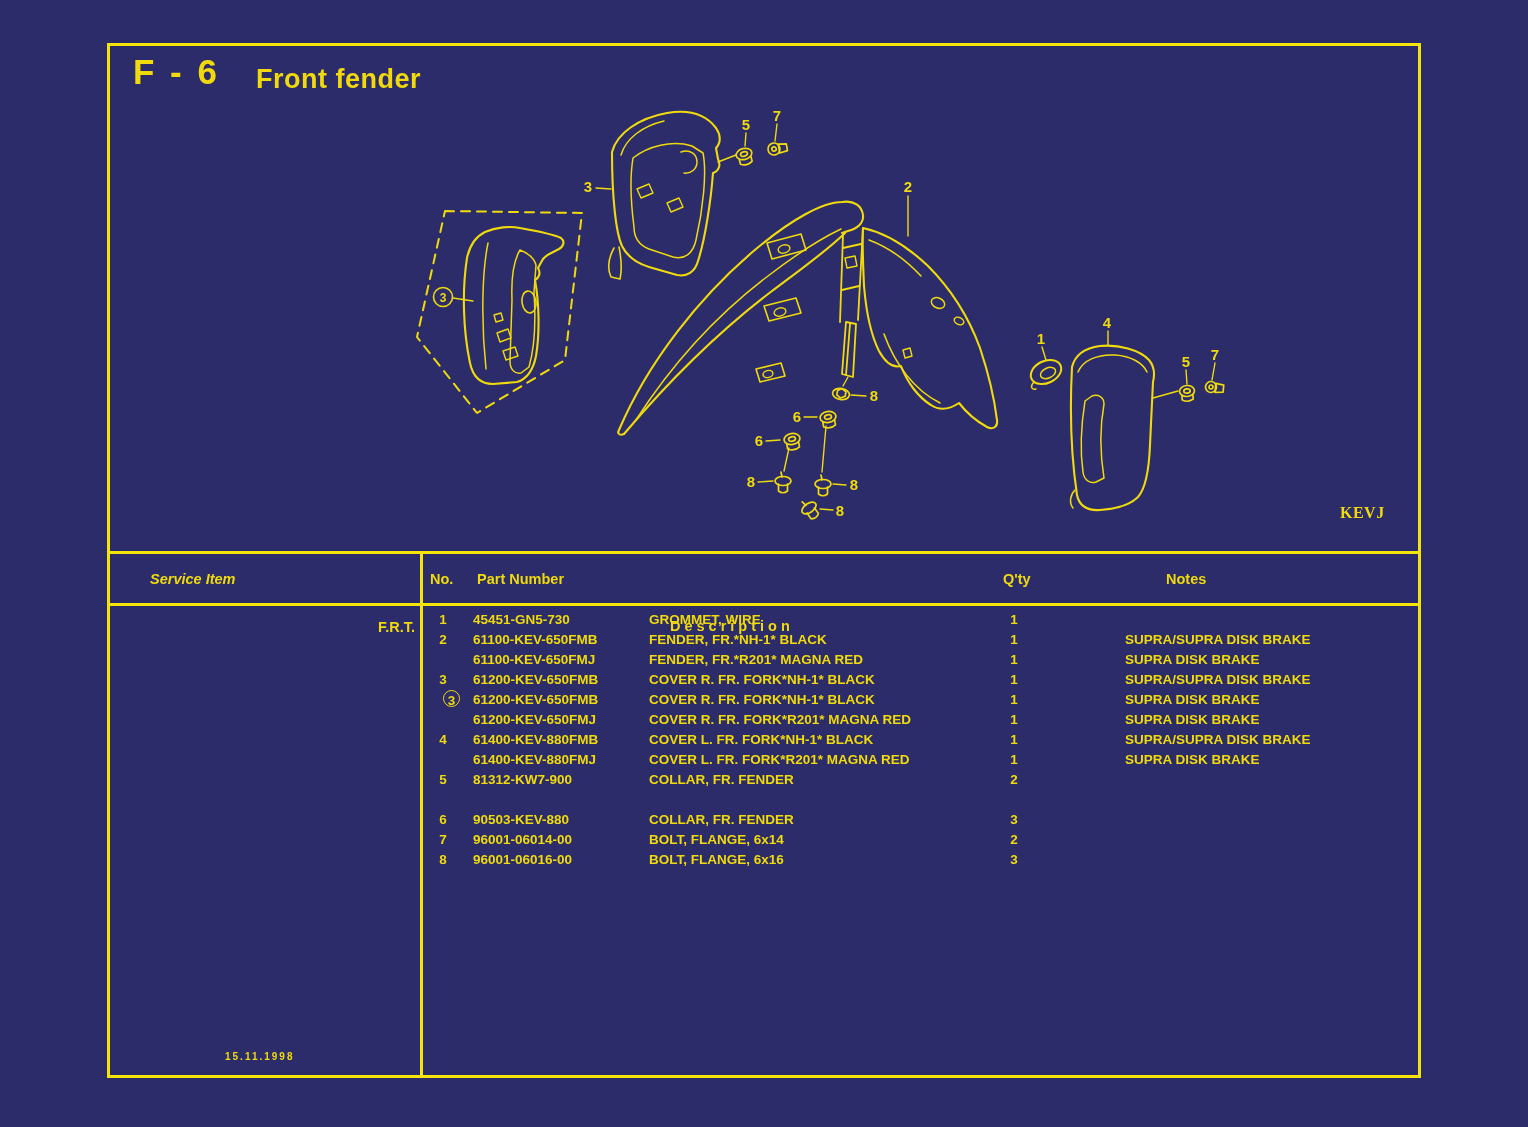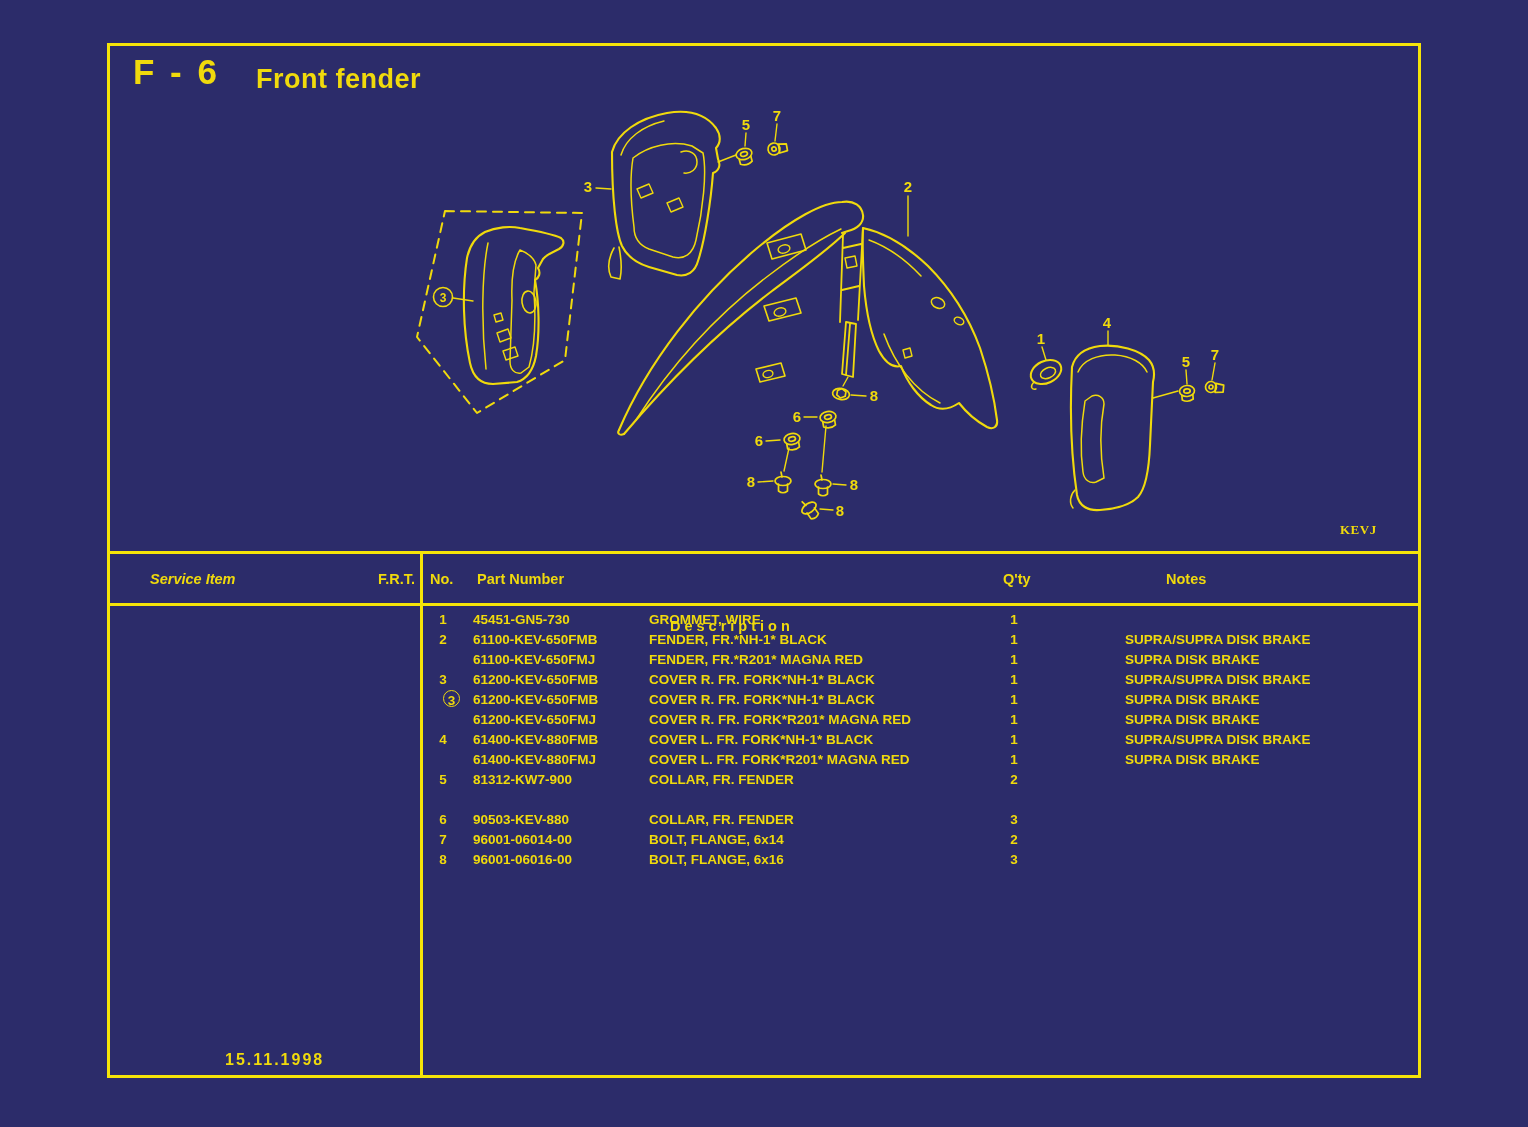--- a/index.html
+++ b/index.html
@@ -16,40 +16,40 @@
   .sec-code{left:133px;top:52px;font-size:35px;font-weight:bold;letter-spacing:3px;}
   .sec-title{left:256px;top:64px;font-size:27px;font-weight:600;letter-spacing:0.5px;}
   
   .line{background:#f5e408;}
   .line-h1{left:108px;top:551px;width:1310px;height:3px;}
   .line-h2{left:108px;top:603px;width:1310px;height:3px;}
   .line-v{left:420px;top:551px;width:3px;height:524px;}
   
   .th{font-size:14.5px;font-weight:bold;top:571px;white-space:nowrap;}
   .th-service{left:150px;font-style:italic;}
-  .th-frt{left:355px;width:60px;text-align:right;}
+  .th-frt{left:355px;width:60px;text-align:right;margin-top:48px;}
   .th-no{left:430px;}
   .th-pn{left:477px;}
   .th-desc{left:670px;letter-spacing:4px;margin-top:47px;}
   .th-qty{left:1003px;}
   .th-notes{left:1166px;}
   
   .rows{left:421px;top:610px;width:1000px;}
   .prow{position:relative;height:20px;}
   .prow.gap{margin-top:20px;}
   .prow span{position:absolute;top:0;font-size:13.5px;font-weight:bold;white-space:nowrap;line-height:20px;}
   .c-no{left:0;width:44px;text-align:center;}
   .c-pn{left:52px;}
   .c-desc{left:228px;}
   .c-qty{left:570px;width:46px;text-align:center;}
   .c-notes{left:704px;}
   .circled{display:inline-block;width:15px;height:15px;line-height:15px;border:1.5px solid #f0da0c;border-radius:50%;font-size:11px;text-align:center;vertical-align:1px;}
   
-  .model-code{left:1340px;top:522px;font-family:"Liberation Serif","DejaVu Serif",serif;font-weight:bold;font-size:13px;letter-spacing:0.5px;}
-  .footer-date{left:225px;top:1051px;font-size:16px;font-weight:bold;letter-spacing:2px;}
+  .model-code{left:1340px;top:504px;font-family:"Liberation Serif","DejaVu Serif",serif;font-weight:bold;font-size:16px;letter-spacing:0.5px;}
+  .footer-date{left:225px;top:1051px;font-size:10px;font-weight:bold;letter-spacing:2px;}
   svg{position:absolute;left:0;top:0;}
   svg text{font-family:"Liberation Sans","DejaVu Sans",sans-serif;font-weight:bold;font-size:15px;fill:#f0da0c;text-anchor:middle;}
   svg text.small{font-size:12px;}
 </style>
 </head>
 <body>
 
 <div class="abs frame"></div>
 <div class="abs sec-code">F - 6</div>
 <div class="abs sec-title">Front fender</div>

